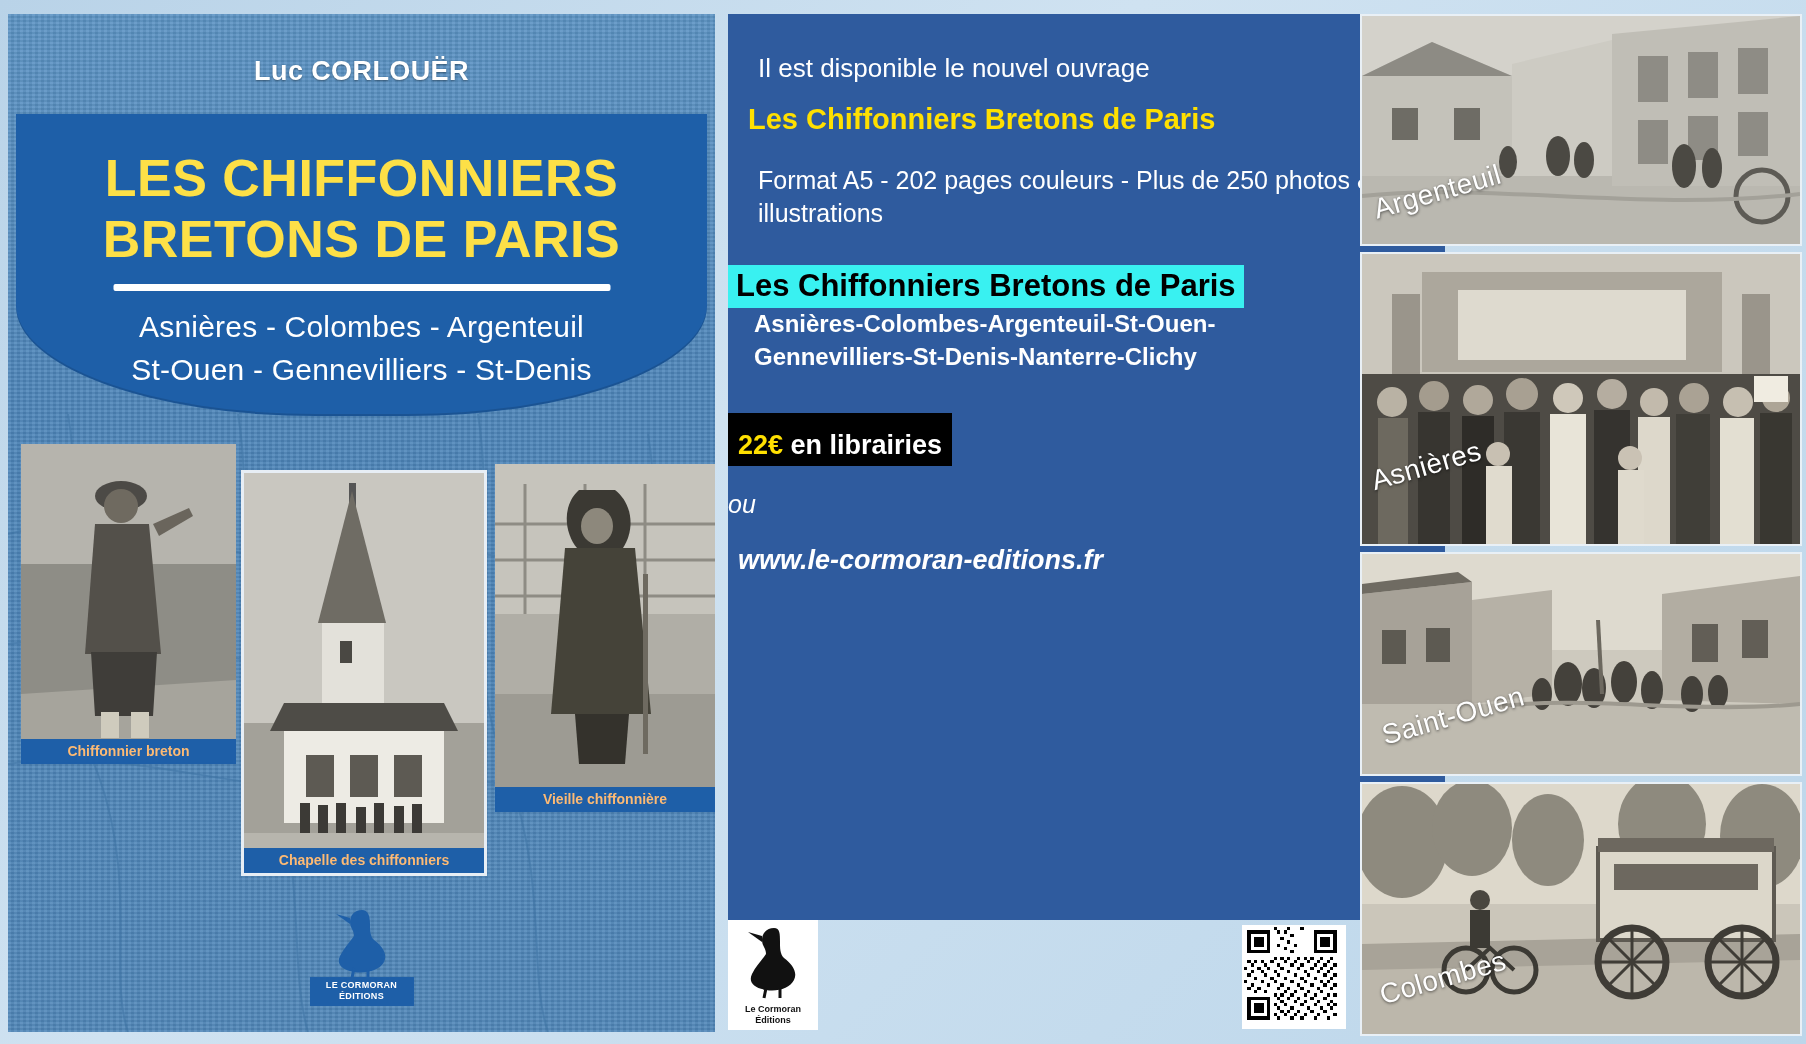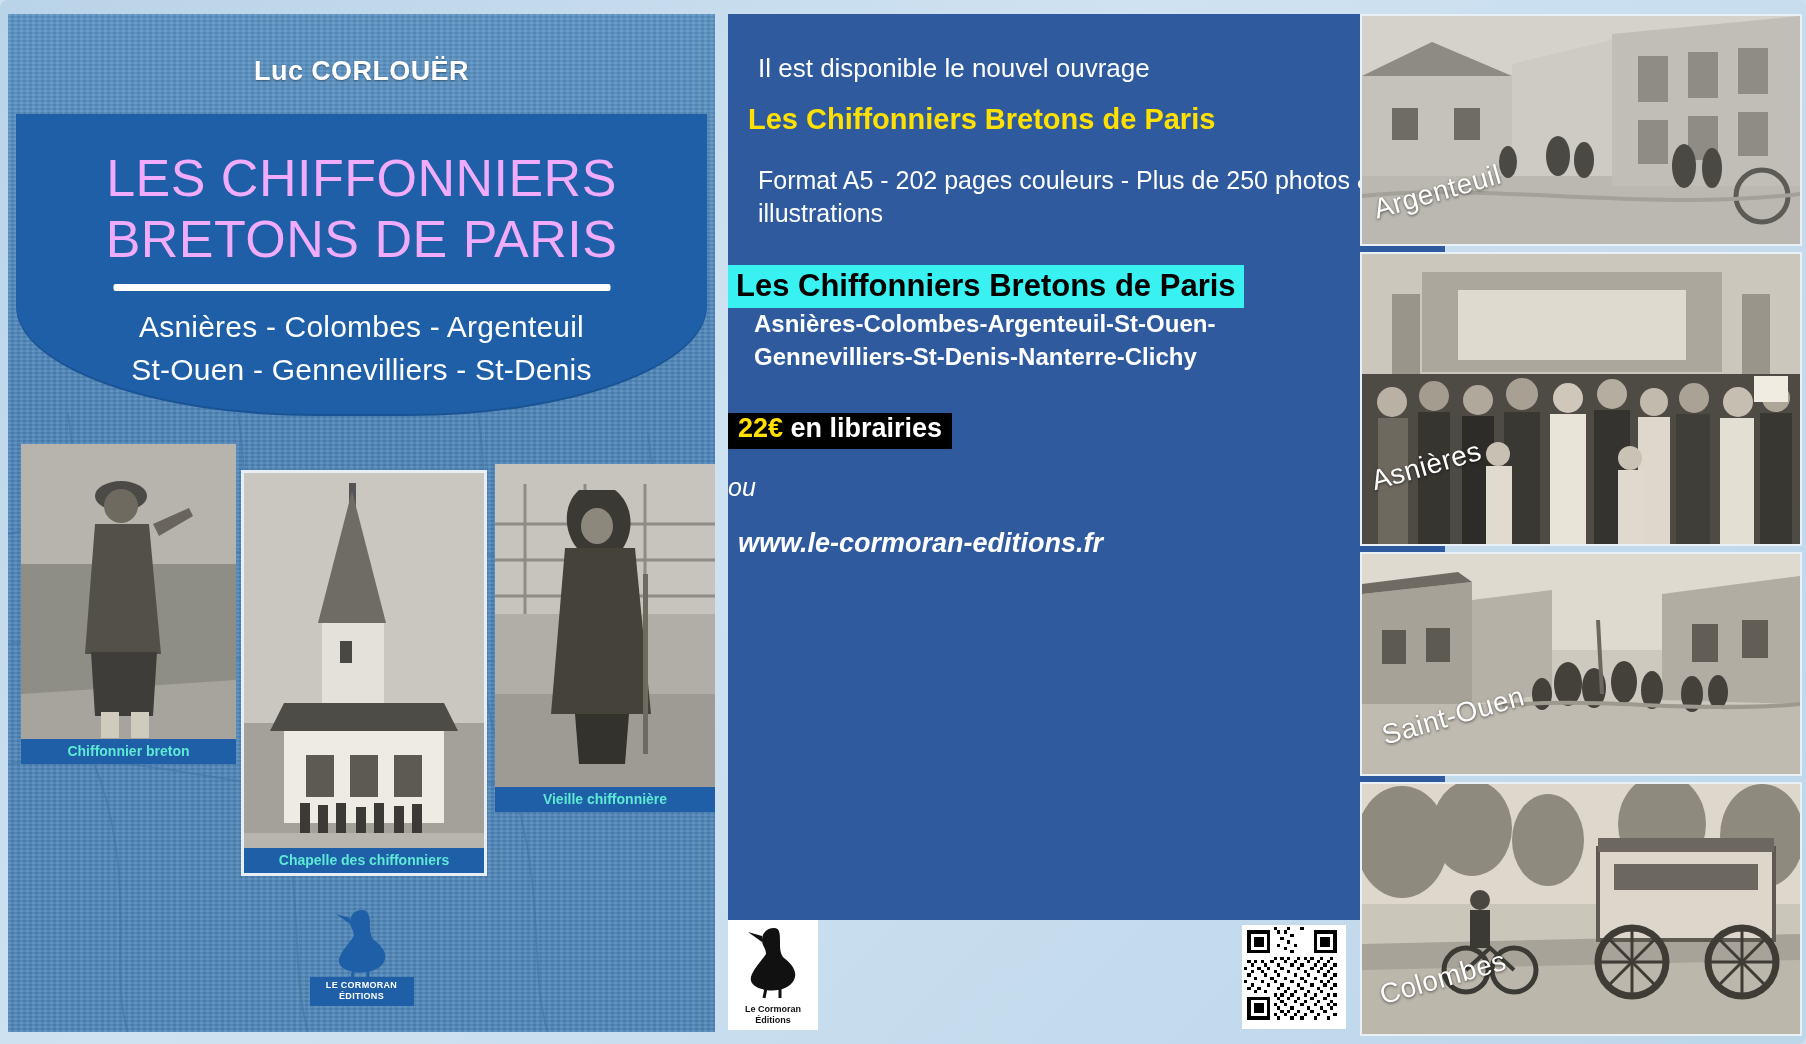--- a/index.html
+++ b/index.html
@@ -11,21 +11,20 @@
     width: 1806px;
     height: 1044px;
     overflow: hidden;
     font-family: "Liberation Sans", sans-serif;
   }
   .poster {
     position: relative;
     width: 1806px;
     height: 1044px;
     background: linear-gradient(135deg,#b9d3e8 0%, #cfe2f1 40%, #bcd6ea 100%);
-    border-radius: 8px;
   }
 
   
   .cover {
     position: absolute;
     left: 8px;
     top: 14px;
     width: 707px;
     height: 1018px;
     background:
@@ -52,23 +51,23 @@
     left: 8px; top: 100px;
     width: 691px; height: 302px;
     background: #1e5fa8;
     border-radius: 0 0 300px 300px / 0 0 110px 110px;
     box-shadow: inset 0 -2px 0 rgba(0,0,0,.12);
   }
   .cover-title {
     position: absolute;
     left: 0; right: 0; top: 34px;
     text-align: center;
-    color: #f0abfc;
+    color: #fde047;
     font-size: 52px;
-    font-weight: normal;
+    font-weight: bold;
     line-height: 1.18;
     letter-spacing: .5px;
   }
   .cover-rule {
     position: absolute;
     left: 50%; transform: translateX(-50%);
     top: 170px;
     width: 497px;
     height: 7px;
     background: #ffffff;
@@ -95,21 +94,21 @@
 
   .photo {
     position: absolute;
     background: #6d6d6d;
     overflow: hidden;
   }
   .photo .cap {
     position: absolute;
     left: 0; right: 0; bottom: 0;
     background: #1e5fa8;
-    color: #5eead4;
+    color: #fdba74;
     font-size: 14px;
     text-align: center;
     padding: 4px 2px 5px;
     font-weight: bold;
   }
   .ph-left { left: 13px; top: 430px; width: 215px; height: 320px; }
   .ph-mid  { left: 233px; top: 440px; width: 240px; height: 400px; border: 3px solid #e7eef5; margin-top: 16px;}
   .ph-right{ left: 487px; top: 450px; width: 220px; height: 348px; }
 
   .grayimg { position: absolute; inset: 0; }
@@ -177,21 +176,21 @@
   .sub-cities {
     margin: 0 26px 0;
     font-size: 24px;
     font-weight: bold;
     line-height: 1.35;
   }
   .price-wrap { margin-top: 40px; }
   .price-box {
     display: inline-block;
     background: #000000;
-    padding: 0 10px 5px;
+    padding: 17px 10px 5px;
     font-size: 27px;
     font-weight: bold;
     color: #ffffff;
   }
   .price-box .euro { color: #ffe000; }
   .diffuseur {
     margin: 30px 30px 0;
     font-size: 27px;
     font-style: italic;
     font-weight: bold;

